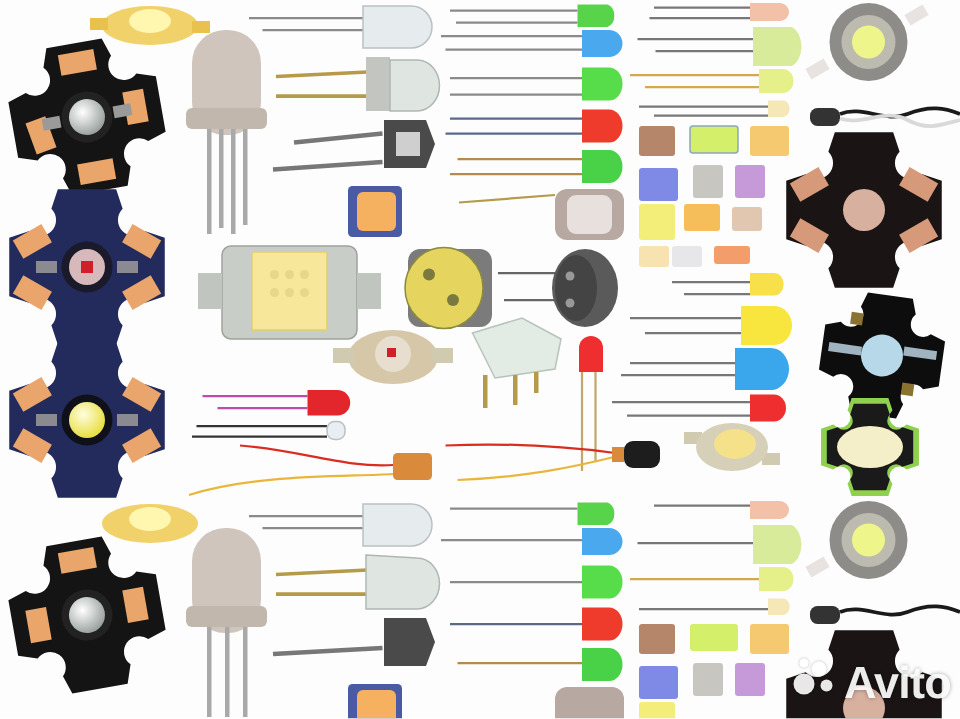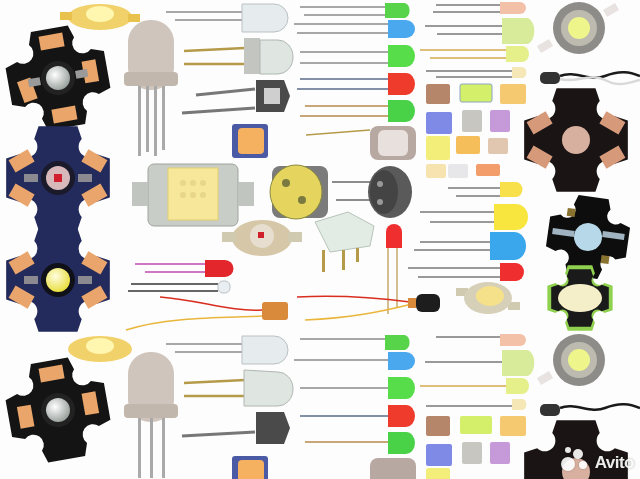--- a/index.html
+++ b/index.html
@@ -1,20 +1,20 @@
 <!DOCTYPE html>
 <html><head>
 <meta charset="utf-8">
 <style>
   html,body{margin:0;padding:0;background:#ffffff;}
   body{width:640px;height:479px;overflow:hidden;position:relative;font-family:"Liberation Sans",sans-serif;}
   .canvas{position:absolute;left:0;top:0;width:640px;height:479px;background:#fdfdfd;overflow:hidden;}
   svg{position:absolute;left:0;top:0;}
-  .wm{position:absolute;right:6px;bottom:6px;display:flex;align-items:flex-end;gap:4px;color:rgba(255,255,255,0.92);
-      font-weight:bold;font-size:17px;letter-spacing:-0.5px;text-shadow:0 0 3px rgba(0,0,0,0.35);}
+  .wm{position:absolute;right:6px;bottom:6px;display:flex;align-items:flex-start;gap:4px;color:rgba(255,255,255,0.92);
+      font-weight:bold;font-size:30px;letter-spacing:-0.5px;text-shadow:0 0 3px rgba(0,0,0,0.35);}
   .wm-dots{position:relative;width:30px;height:26px;}
   .wm-dots span{position:absolute;border-radius:50%;background:rgba(255,255,255,0.9);box-shadow:0 0 2px rgba(0,0,0,0.3);}
 </style>
 </head>
 <body>
 
 <div class="canvas">
 <svg width="640" height="479" viewBox="0 0 640 479">
   <defs>
     <radialGradient id="gLensW" cx="40%" cy="35%" r="65%">

